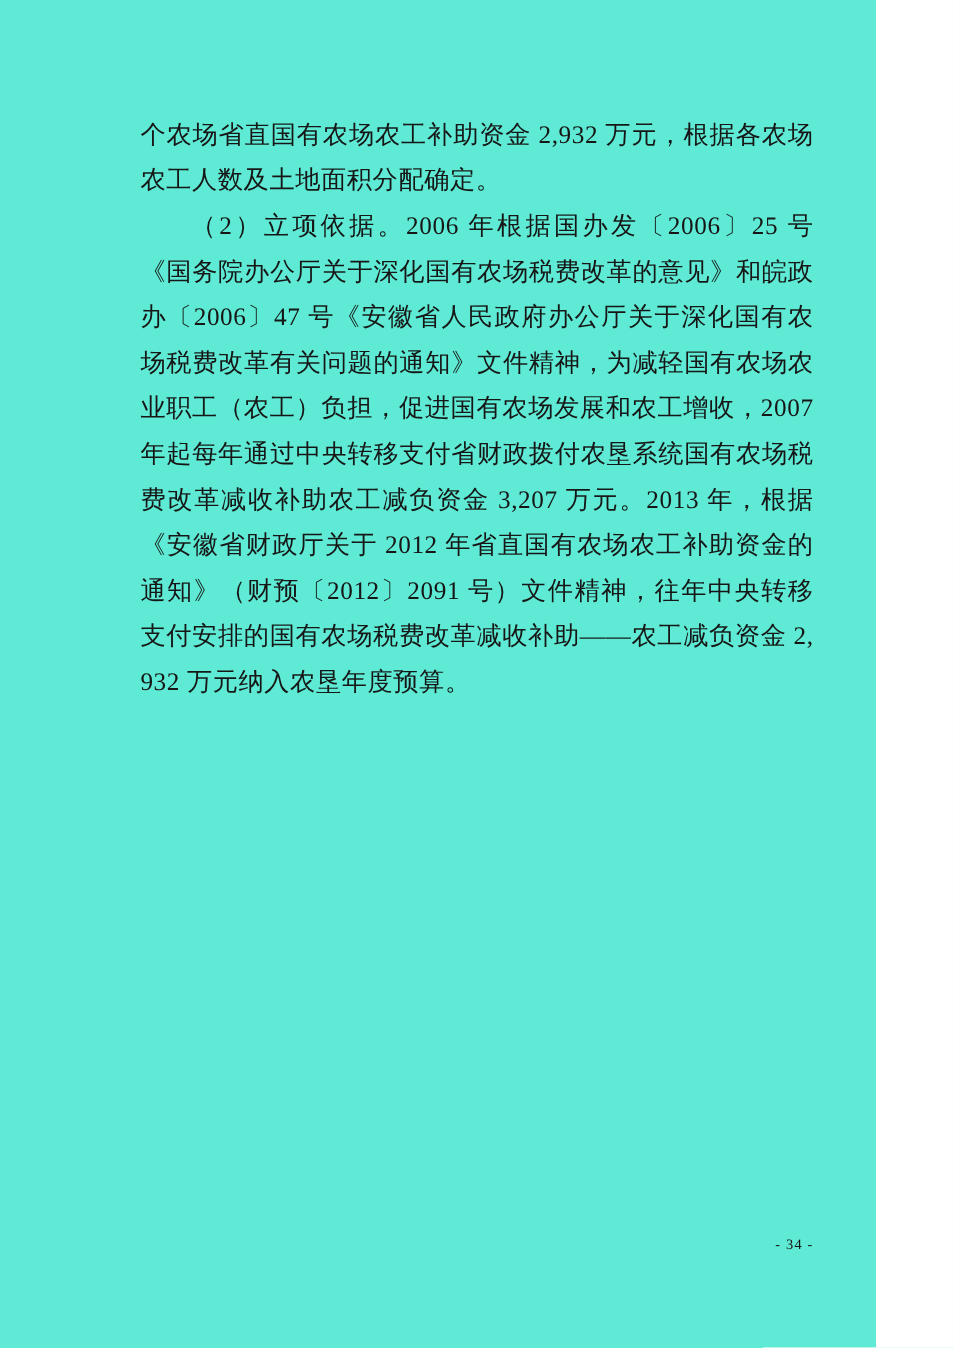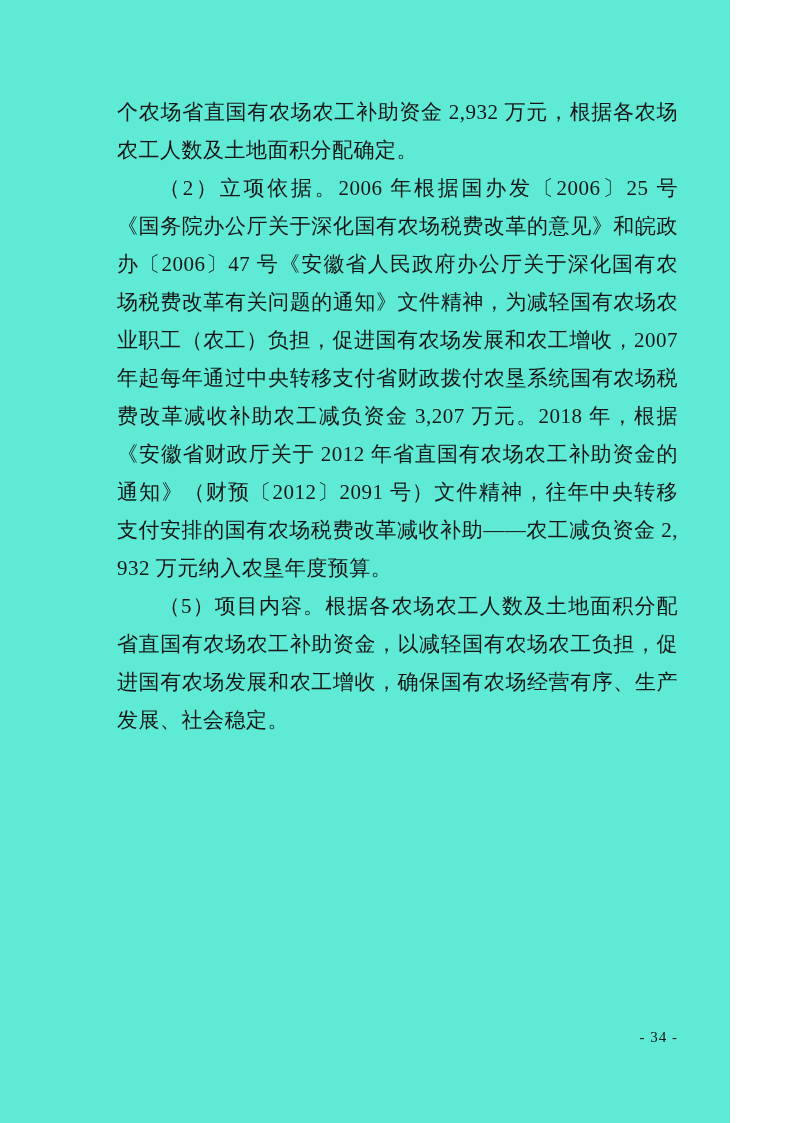--- a/index.html
+++ b/index.html
@@ -33,32 +33,31 @@
   }
   p.para.indent {
     text-indent: 2em;
   }
   .page-footer {
     position: absolute;
     left: 117px;
     top: 1027px;
     width: 561px;
     text-align: right;
-    font-size: 15px;
+    font-size: 12px;
     line-height: 20px;
     letter-spacing: 1px;
     color: #161616;
   }
 </style>
 </head>
 <body>
 
 <div class="page">
   <div class="doc-body">
 
   <p class="para">个农场省直国有农场农工补助资金 2,932 万元，根据各农场农工人数及土地面积分配确定。</p>
-      <p class="para indent">（2）立项依据。2006 年根据国办发〔2006〕25 号《国务院办公厅关于深化国有农场税费改革的意见》和皖政办〔2006〕47 号《安徽省人民政府办公厅关于深化国有农场税费改革有关问题的通知》文件精神，为减轻国有农场农业职工（农工）负担，促进国有农场发展和农工增收，2007 年起每年通过中央转移支付省财政拨付农垦系统国有农场税费改革减收补助农工减负资金 3,207 万元。2018 年，根据《安徽省财政厅关于 2012 年省直国有农场农工补助资金的通知》（财预〔2012〕2091 号）文件精神，往年中央转移支付安排的国有农场税费改革减收补助——农工减负资金 2,932 万元纳入农垦年度预算。</p>
-      <p class="para indent">（5）项目内容。根据各农场农工人数及土地面积分配省直国有农场农工补助资金，以减轻国有农场农工负担，促进国有农场发展和农工增收，确保国有农场经营有序、生产发展、社会稳定。</p>
+      <p class="para indent">（2）立项依据。2006 年根据国办发〔2006〕25 号《国务院办公厅关于深化国有农场税费改革的意见》和皖政办〔2006〕47 号《安徽省人民政府办公厅关于深化国有农场税费改革有关问题的通知》文件精神，为减轻国有农场农业职工（农工）负担，促进国有农场发展和农工增收，2007 年起每年通过中央转移支付省财政拨付农垦系统国有农场税费改革减收补助农工减负资金 3,207 万元。2013 年，根据《安徽省财政厅关于 2012 年省直国有农场农工补助资金的通知》（财预〔2012〕2091 号）文件精神，往年中央转移支付安排的国有农场税费改革减收补助——农工减负资金 2,932 万元纳入农垦年度预算。</p>
     </div>
   <div class="page-footer">
     <span>- 34 -</span>
   </div>
 </div>
 
 </body></html>

